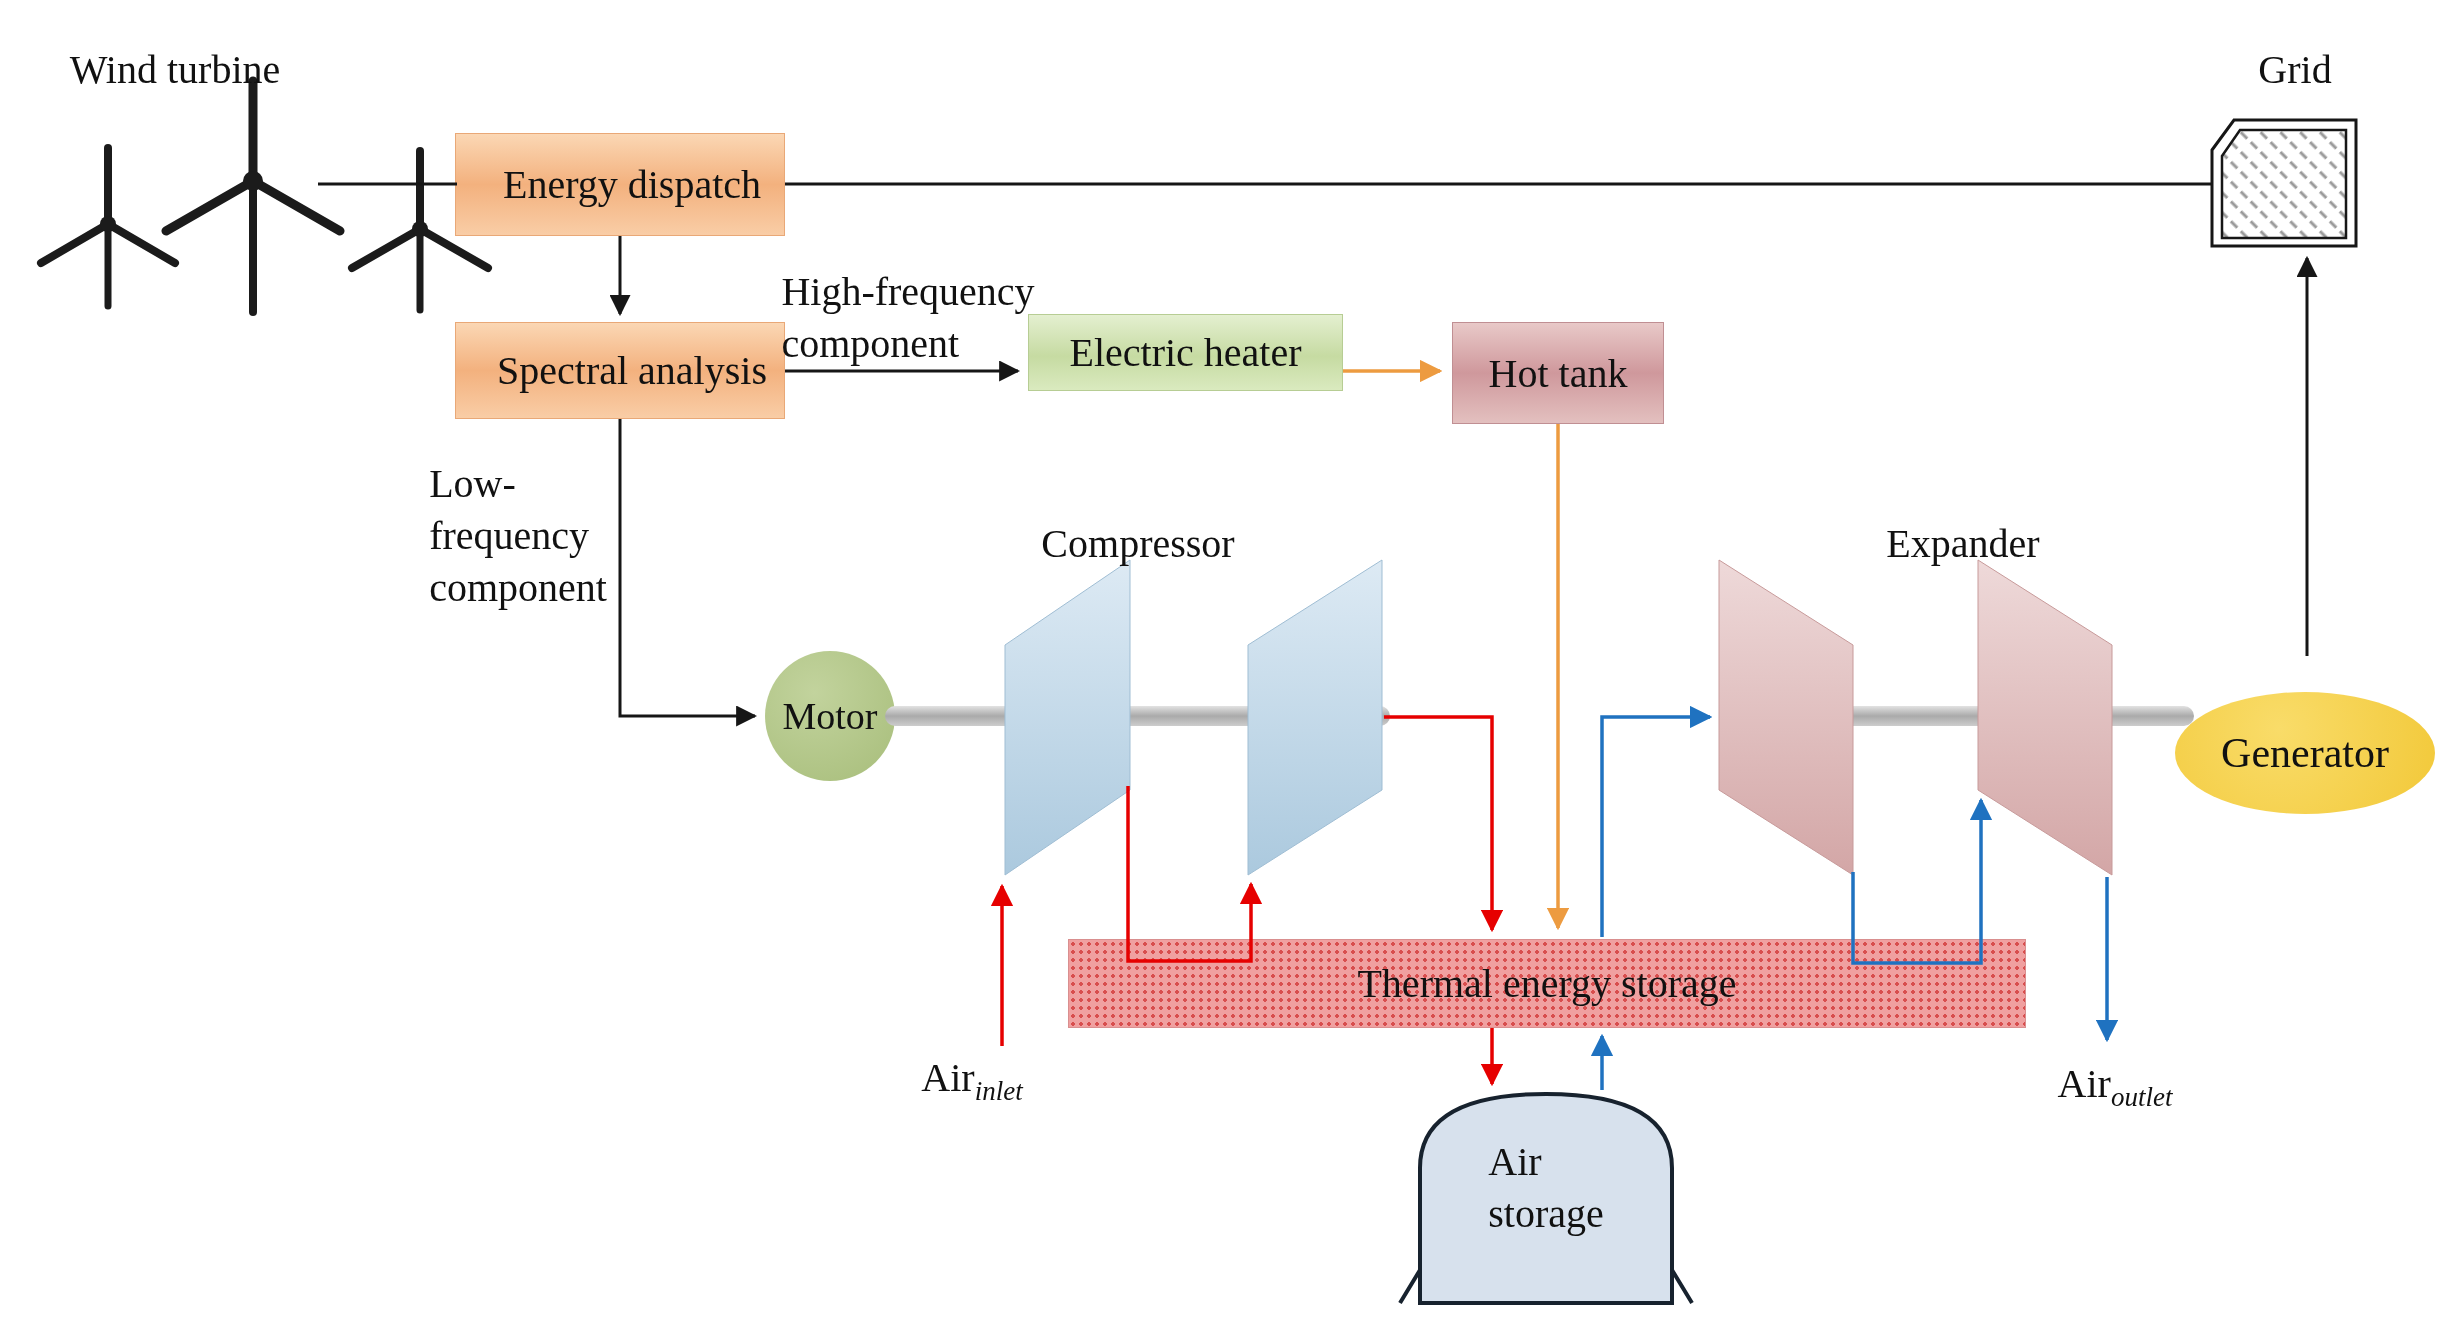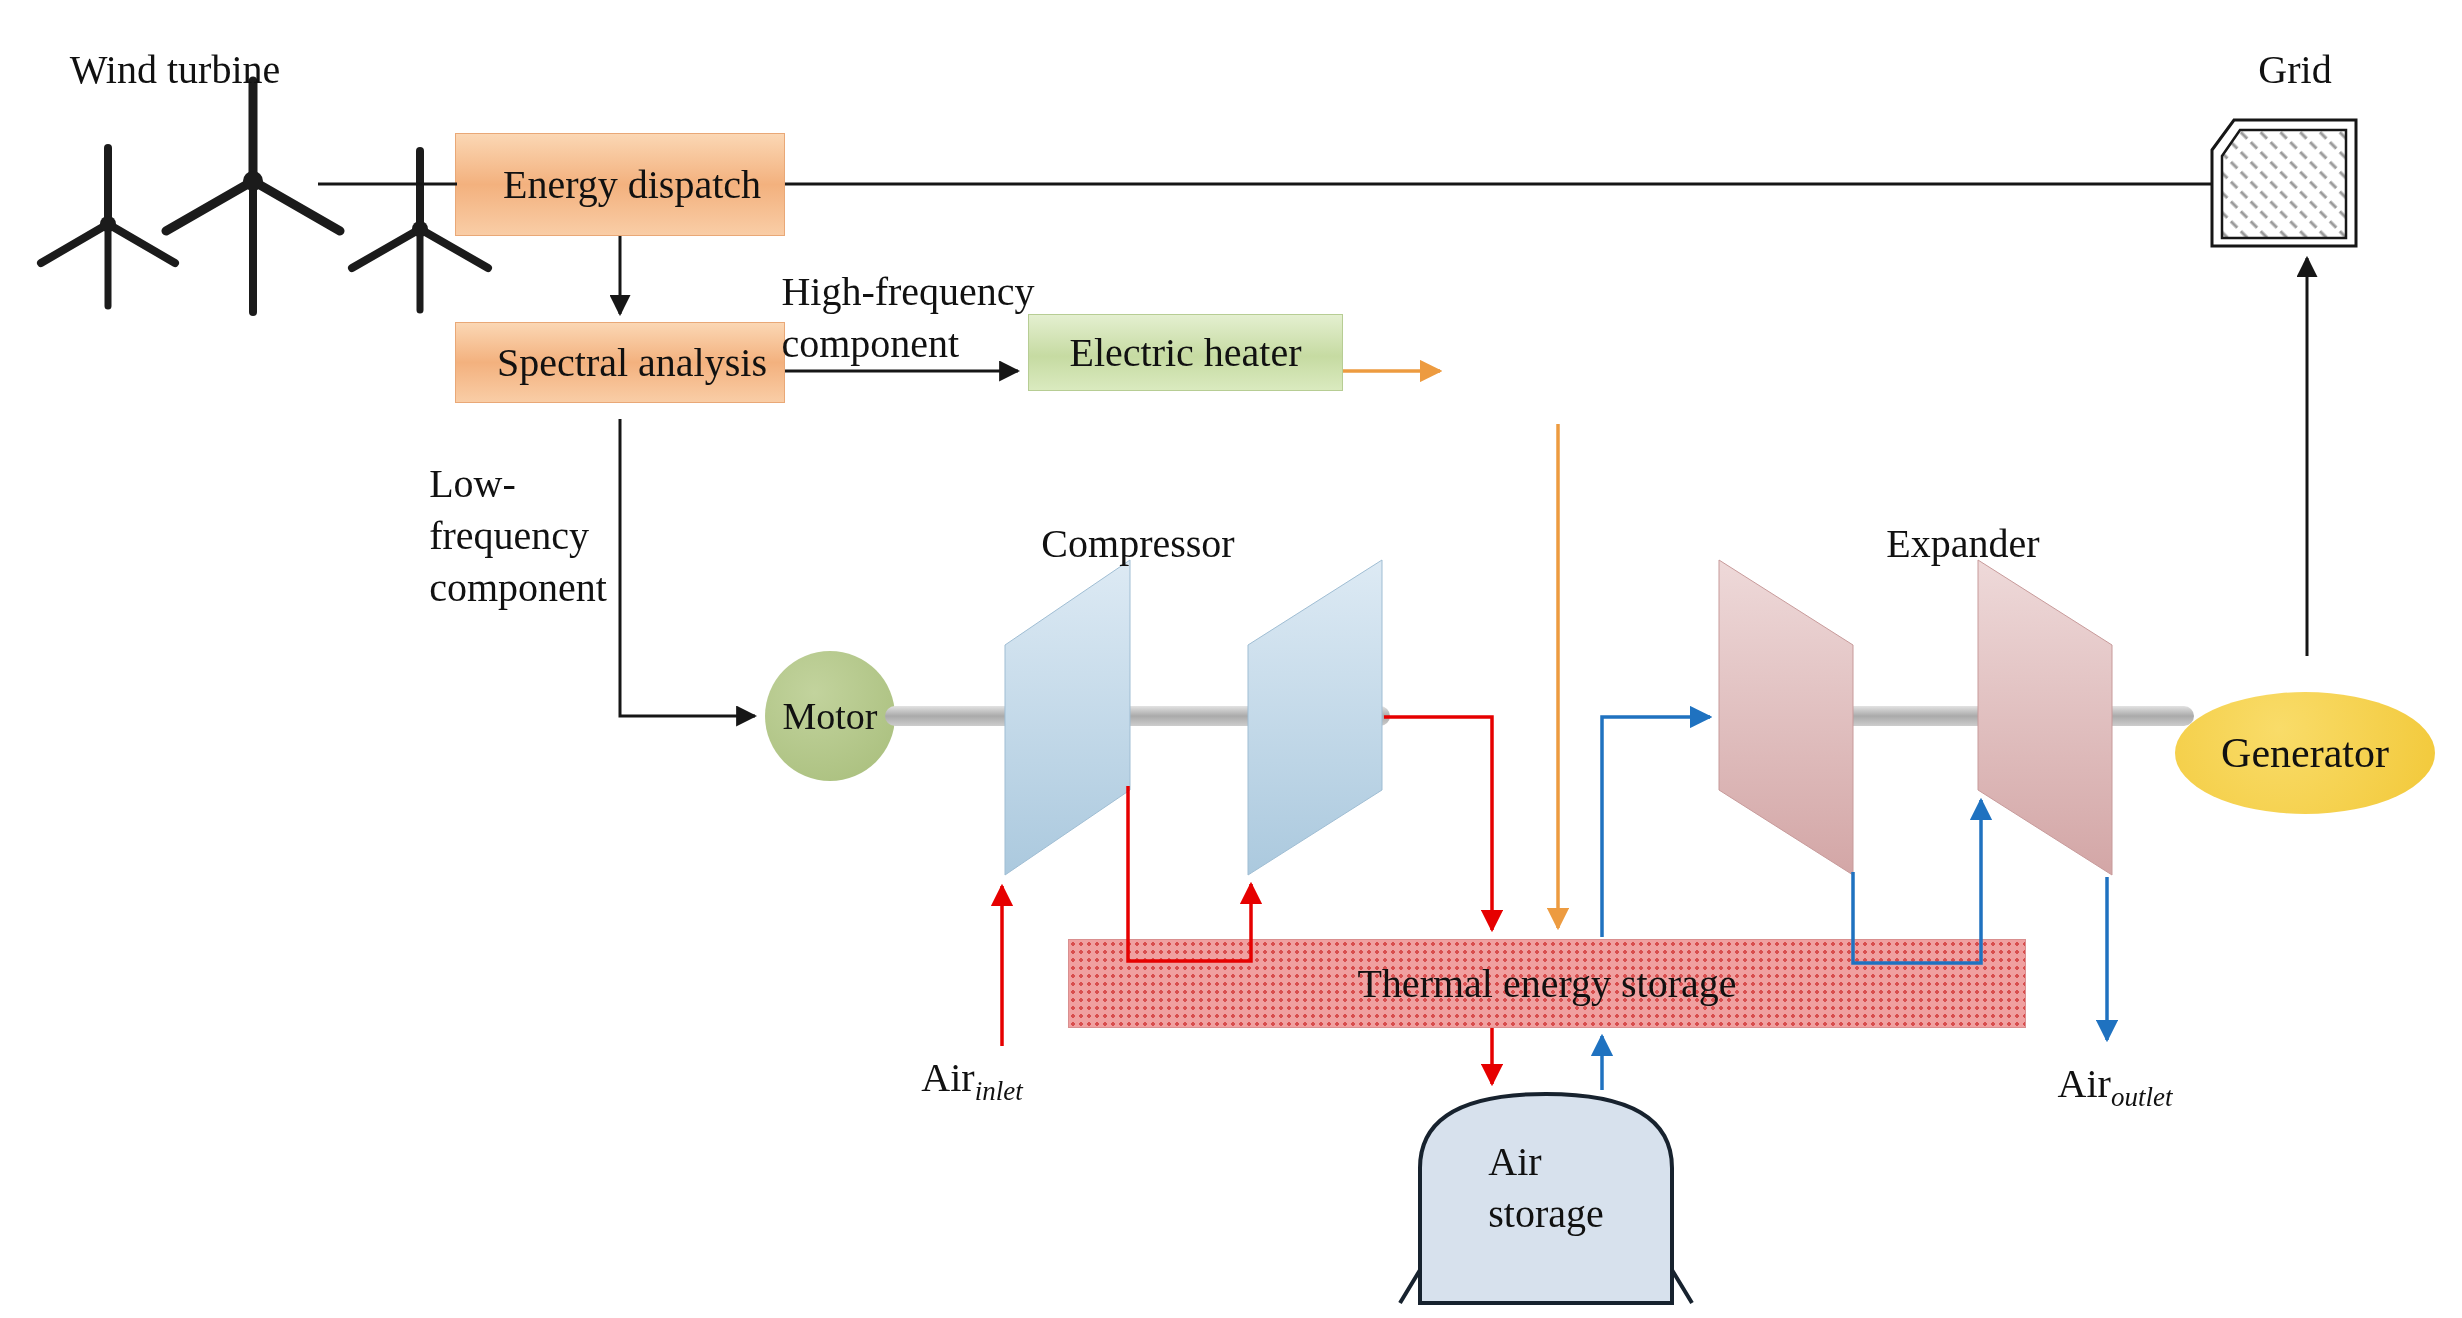--- a/index.html
+++ b/index.html
@@ -42,28 +42,31 @@
 </style>
 </head>
 <body>
 
 <div class="canvas">
 
   <div class="node box-peach" style="left:455px;top:133px;width:330px;height:103px">
     <span>Energy dispatch</span>
   </div>
 
-  <div class="node box-peach" style="left:455px;top:322px;width:330px;height:81px">
+  <div class="node box-peach" style="left:455px;top:322px;width:330px;height:97px">
     <span>Spectral analysis</span>
   </div>
 
   <div class="node box-green" style="left:1028px;top:314px;width:315px;height:77px">
     <span>Electric heater</span>
   </div>
 
+  <div class="node box-hot" style="left:1452px;top:322px;width:212px;height:102px">
+    <span>Hot tank</span>
+  </div>
 
   <div class="node circle-motor" style="left:765px;top:651px;width:130px;height:130px;font-size:38px">
     <span>Motor</span>
   </div>
 
   <div class="node ellipse-gen" style="left:2175px;top:692px;width:260px;height:122px">
     <span>Generator</span>
   </div>
 
   <div class="node tes" style="left:1068px;top:939px;width:958px;height:89px">

